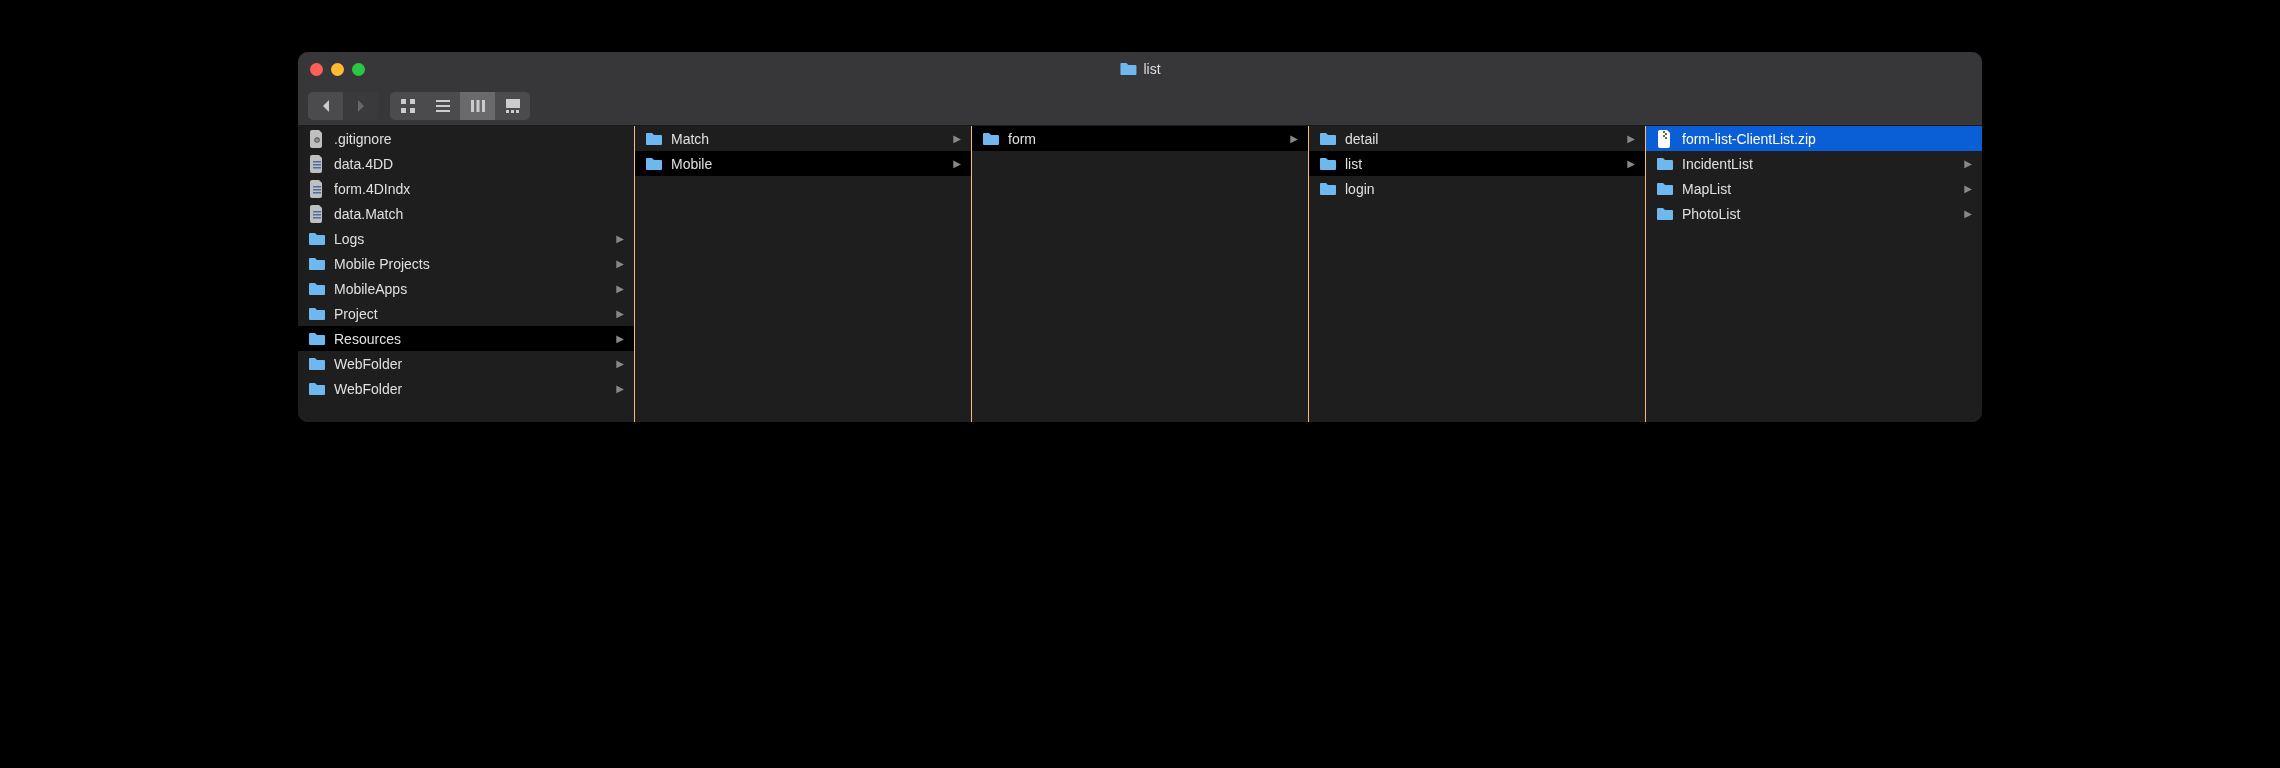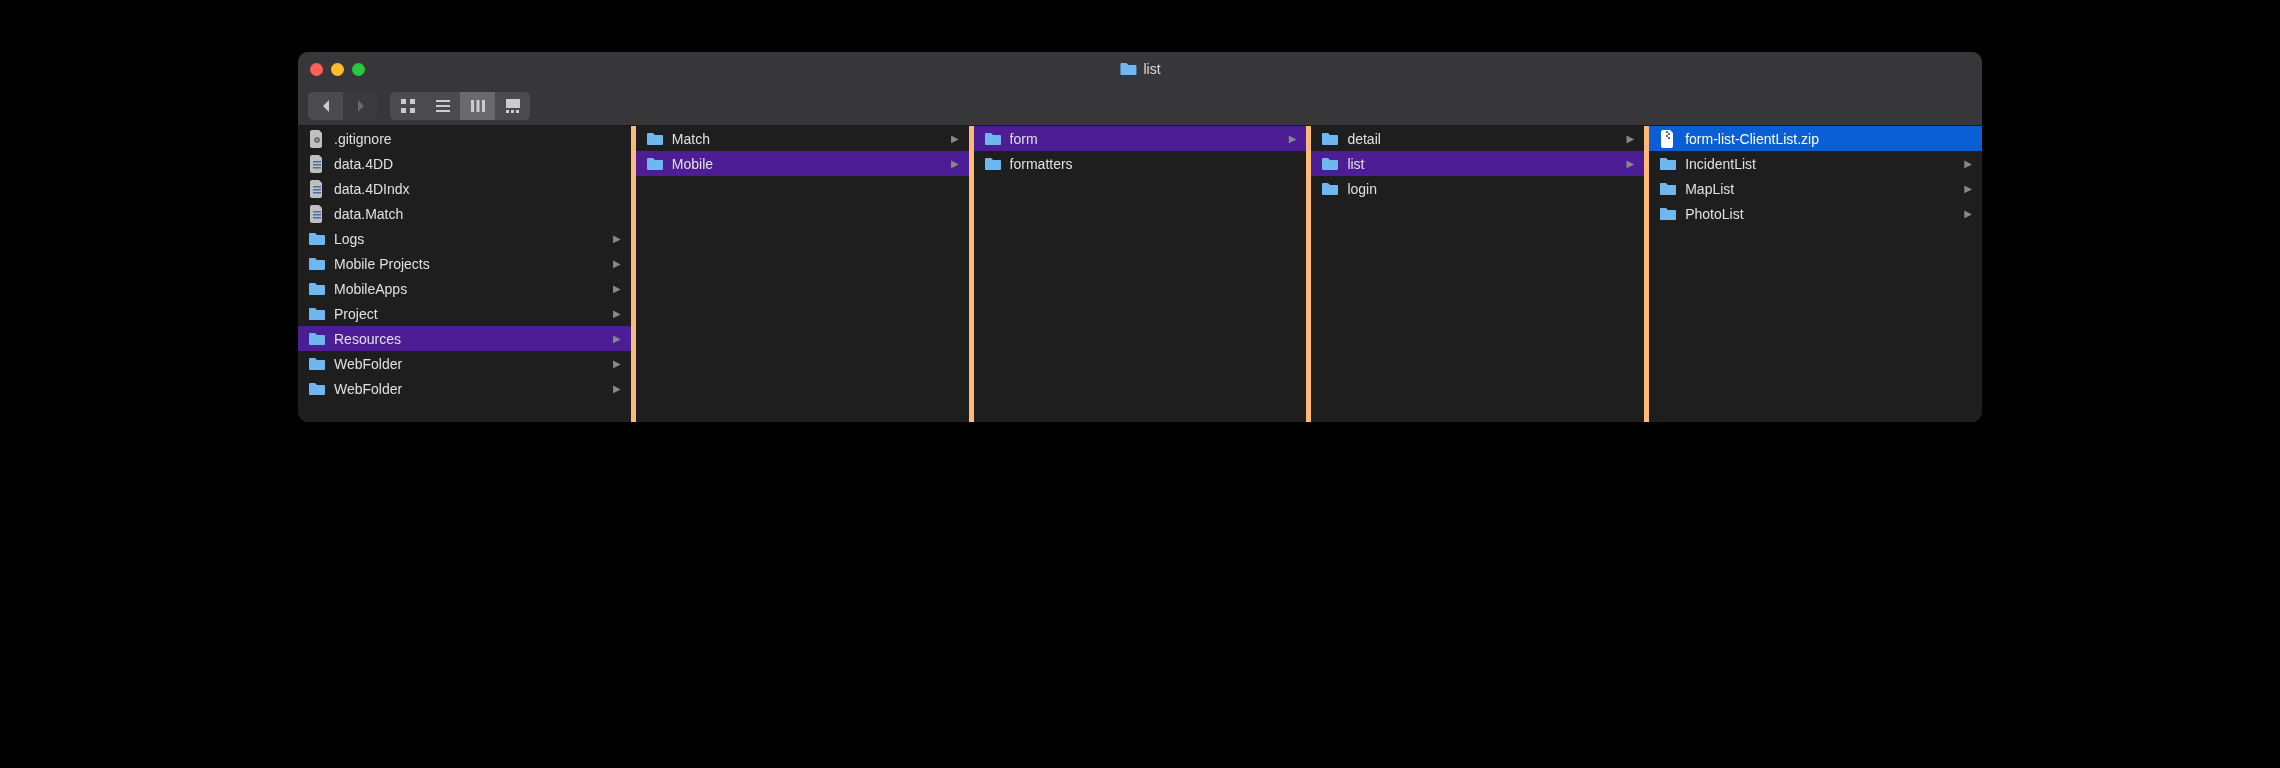--- a/index.html
+++ b/index.html
@@ -106,39 +106,39 @@
       width: 18px;
       height: 18px;
     }
     .columns {
       display: flex;
       height: 296px;
       background: #1e1e1e;
     }
     .column {
       flex: 1;
-      border-right: 5px solid #fdba74;
+      border-right: 1px solid #fdba74;
       overflow: hidden;
       min-width: 0;
     }
     .column:last-child {
       border-right: none;
     }
     .item {
       display: flex;
       align-items: center;
       height: 25px;
       padding: 0 10px;
       color: #e0e0e0;
       font-size: 14px;
       gap: 8px;
       cursor: pointer;
     }
     .item.active {
-      background: #4c1d95;
+      background: #000000;
     }
     .item.selected {
       background: #0a5fd6;
       color: #fff;
     }
     .item-icon {
       width: 18px;
       height: 18px;
       flex-shrink: 0;
       display: flex;
@@ -252,21 +252,21 @@
           </span>
           <span class="item-label">data.4DD</span>
         </div>
         <div class="item">
           <span class="item-icon">
             <svg class="file-svg" viewBox="0 0 14 18">
               <path fill="#bfbfbf" d="M2 0h7l3 3v13a2 2 0 0 1-2 2H2a2 2 0 0 1-2-2V2a2 2 0 0 1 2-2z"></path>
               <path fill="#4a6fa5" d="M3 6h8v1.5H3zM3 9h8v1.5H3zM3 12h8v1.5H3z"></path>
             </svg>
           </span>
-          <span class="item-label">data.4DIndx</span>
+          <span class="item-label">form.4DIndx</span>
         </div>
         <div class="item">
           <span class="item-icon">
             <svg class="file-svg" viewBox="0 0 14 18">
               <path fill="#bfbfbf" d="M2 0h7l3 3v13a2 2 0 0 1-2 2H2a2 2 0 0 1-2-2V2a2 2 0 0 1 2-2z"></path>
               <path fill="#4a6fa5" d="M3 6h8v1.5H3zM3 9h8v1.5H3zM3 12h8v1.5H3z"></path>
             </svg>
           </span>
           <span class="item-label">data.Match</span>
         </div>
@@ -356,28 +356,20 @@
       </div>
       <div class="column">
         <div class="item active">
           <span class="item-icon">
             <svg class="folder-svg" viewBox="0 0 18 14">
               <path fill="#6fb7ef" d="M1 2a1 1 0 0 1 1-1h5l2 2h7a1 1 0 0 1 1 1v8a1 1 0 0 1-1 1H2a1 1 0 0 1-1-1V2z"></path>
             </svg>
           </span>
           <span class="item-label">form</span>
           <span class="item-arrow">▶</span>
-        </div>
-        <div class="item">
-          <span class="item-icon">
-            <svg class="folder-svg" viewBox="0 0 18 14">
-              <path fill="#6fb7ef" d="M1 2a1 1 0 0 1 1-1h5l2 2h7a1 1 0 0 1 1 1v8a1 1 0 0 1-1 1H2a1 1 0 0 1-1-1V2z"></path>
-            </svg>
-          </span>
-          <span class="item-label">formatters</span>
         </div>
       </div>
       <div class="column">
         <div class="item">
           <span class="item-icon">
             <svg class="folder-svg" viewBox="0 0 18 14">
               <path fill="#6fb7ef" d="M1 2a1 1 0 0 1 1-1h5l2 2h7a1 1 0 0 1 1 1v8a1 1 0 0 1-1 1H2a1 1 0 0 1-1-1V2z"></path>
             </svg>
           </span>
           <span class="item-label">detail</span>

